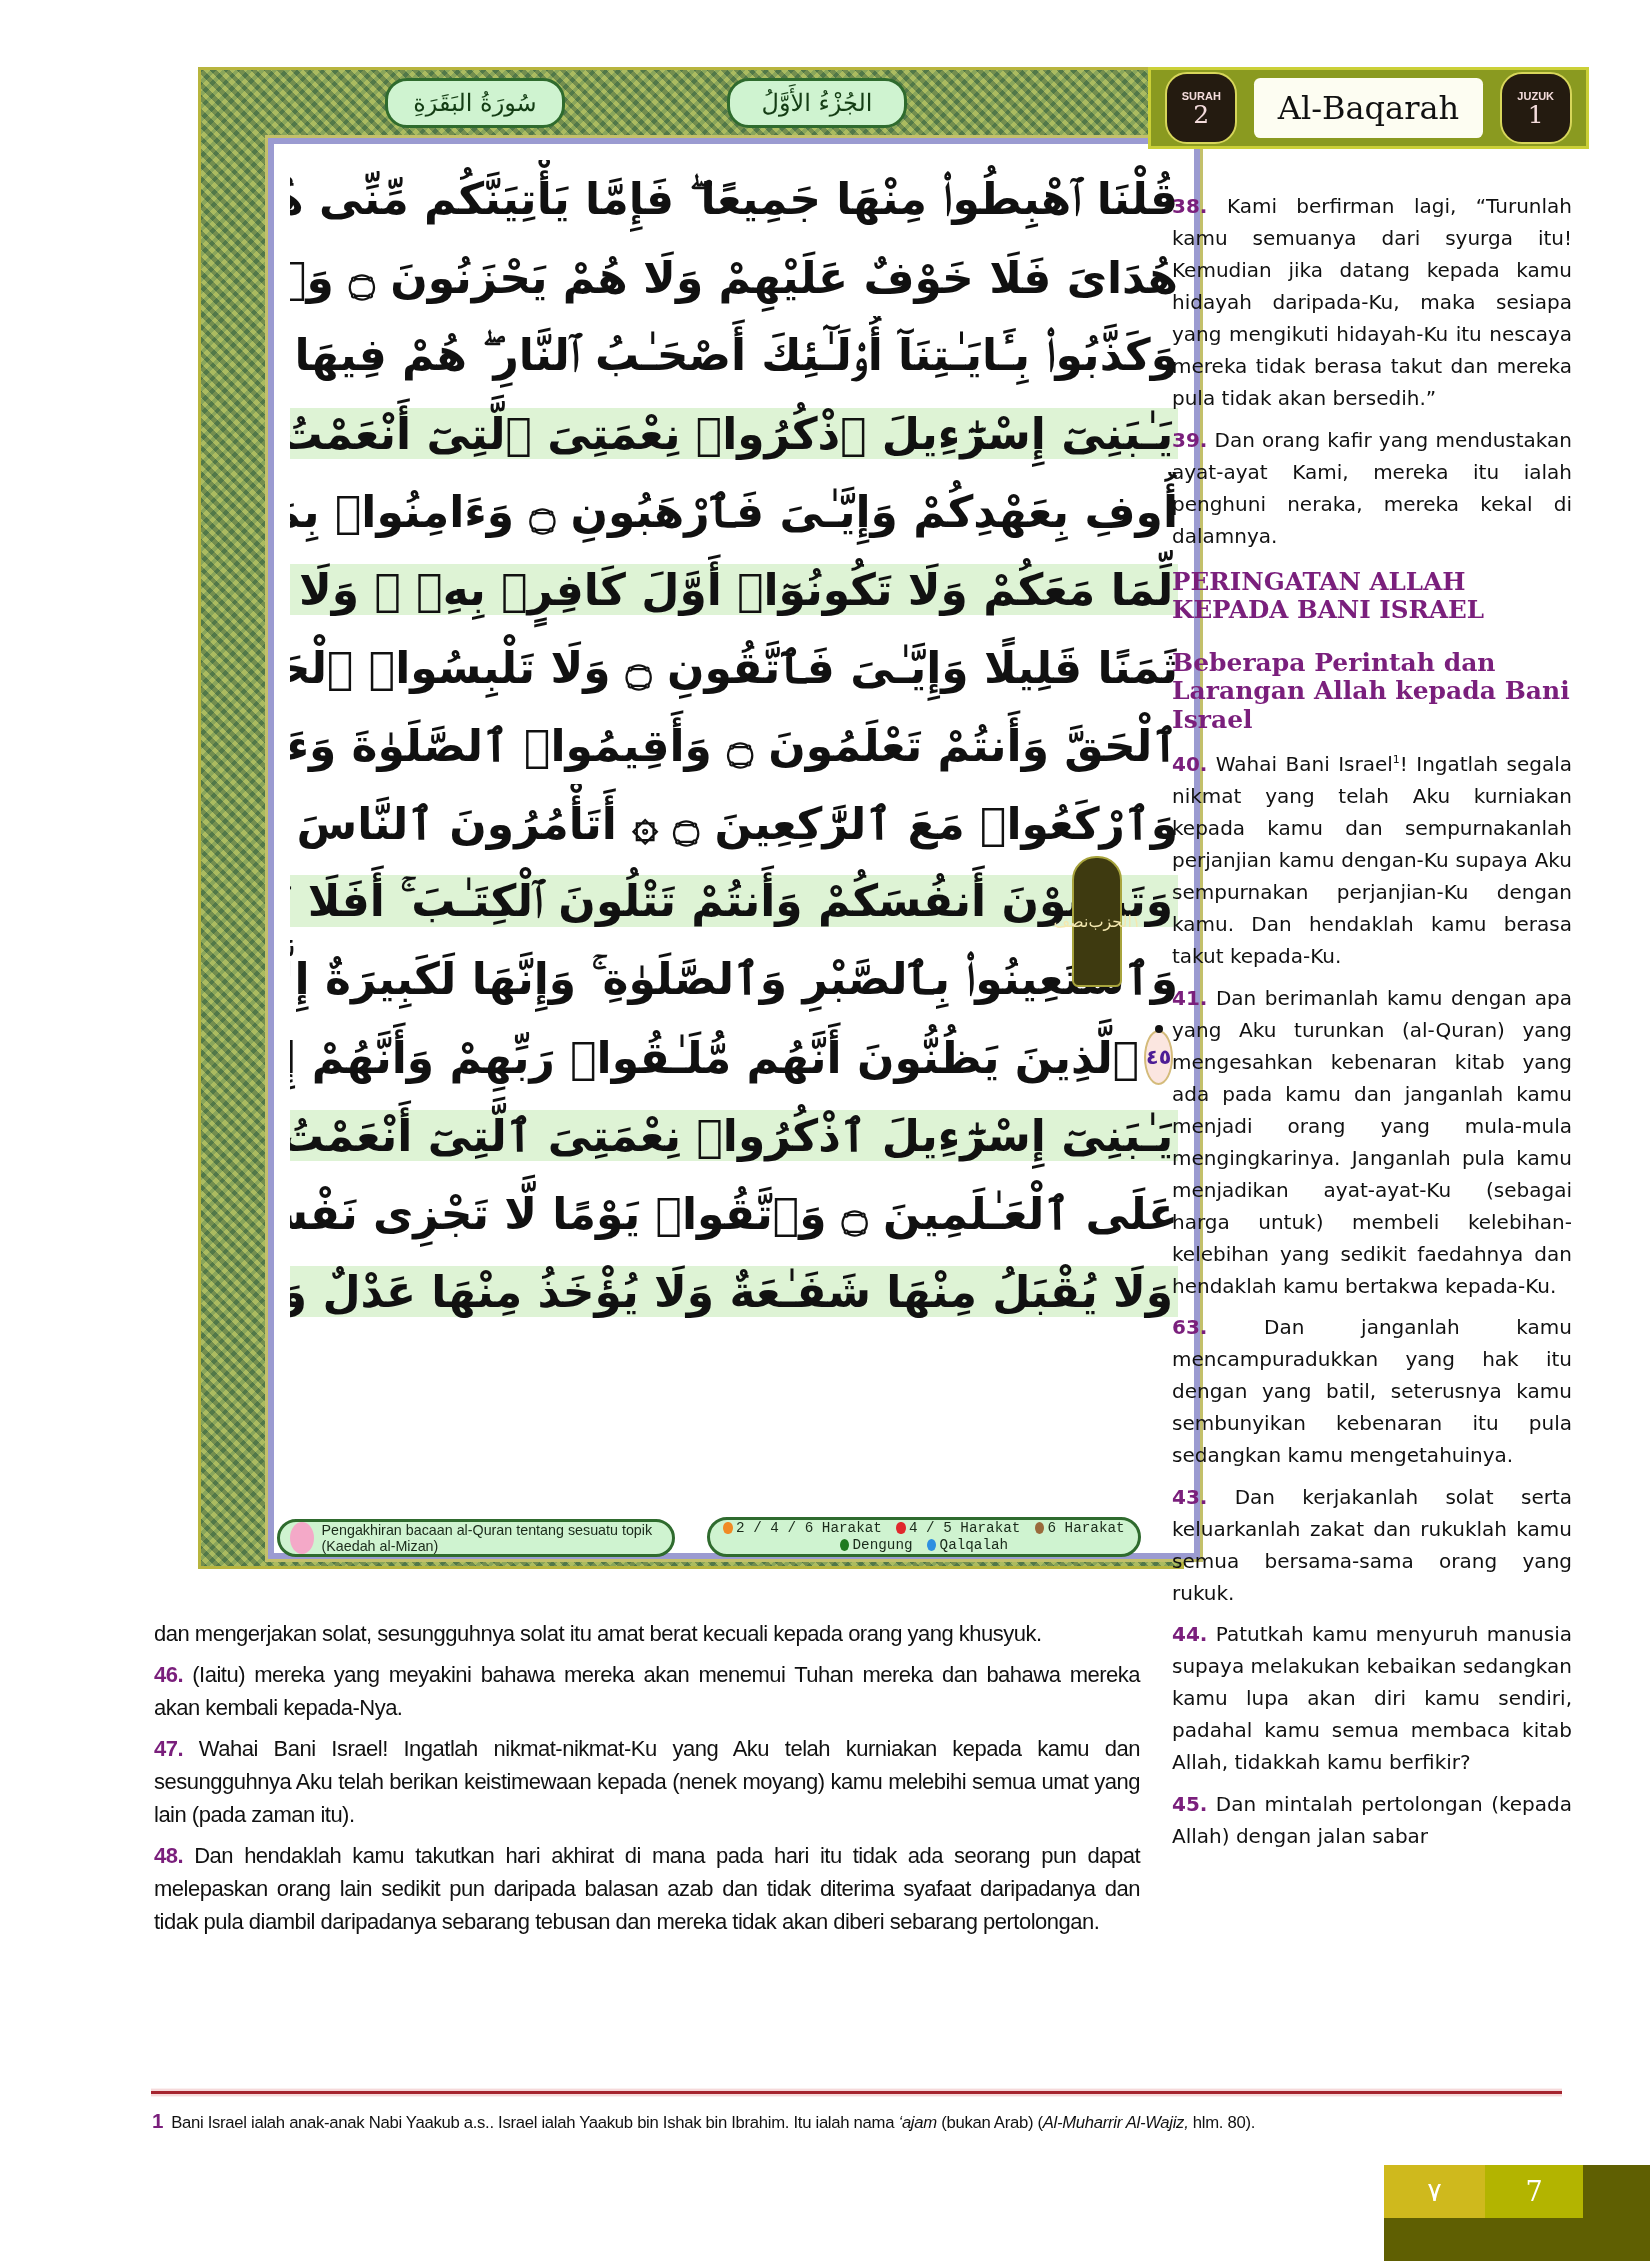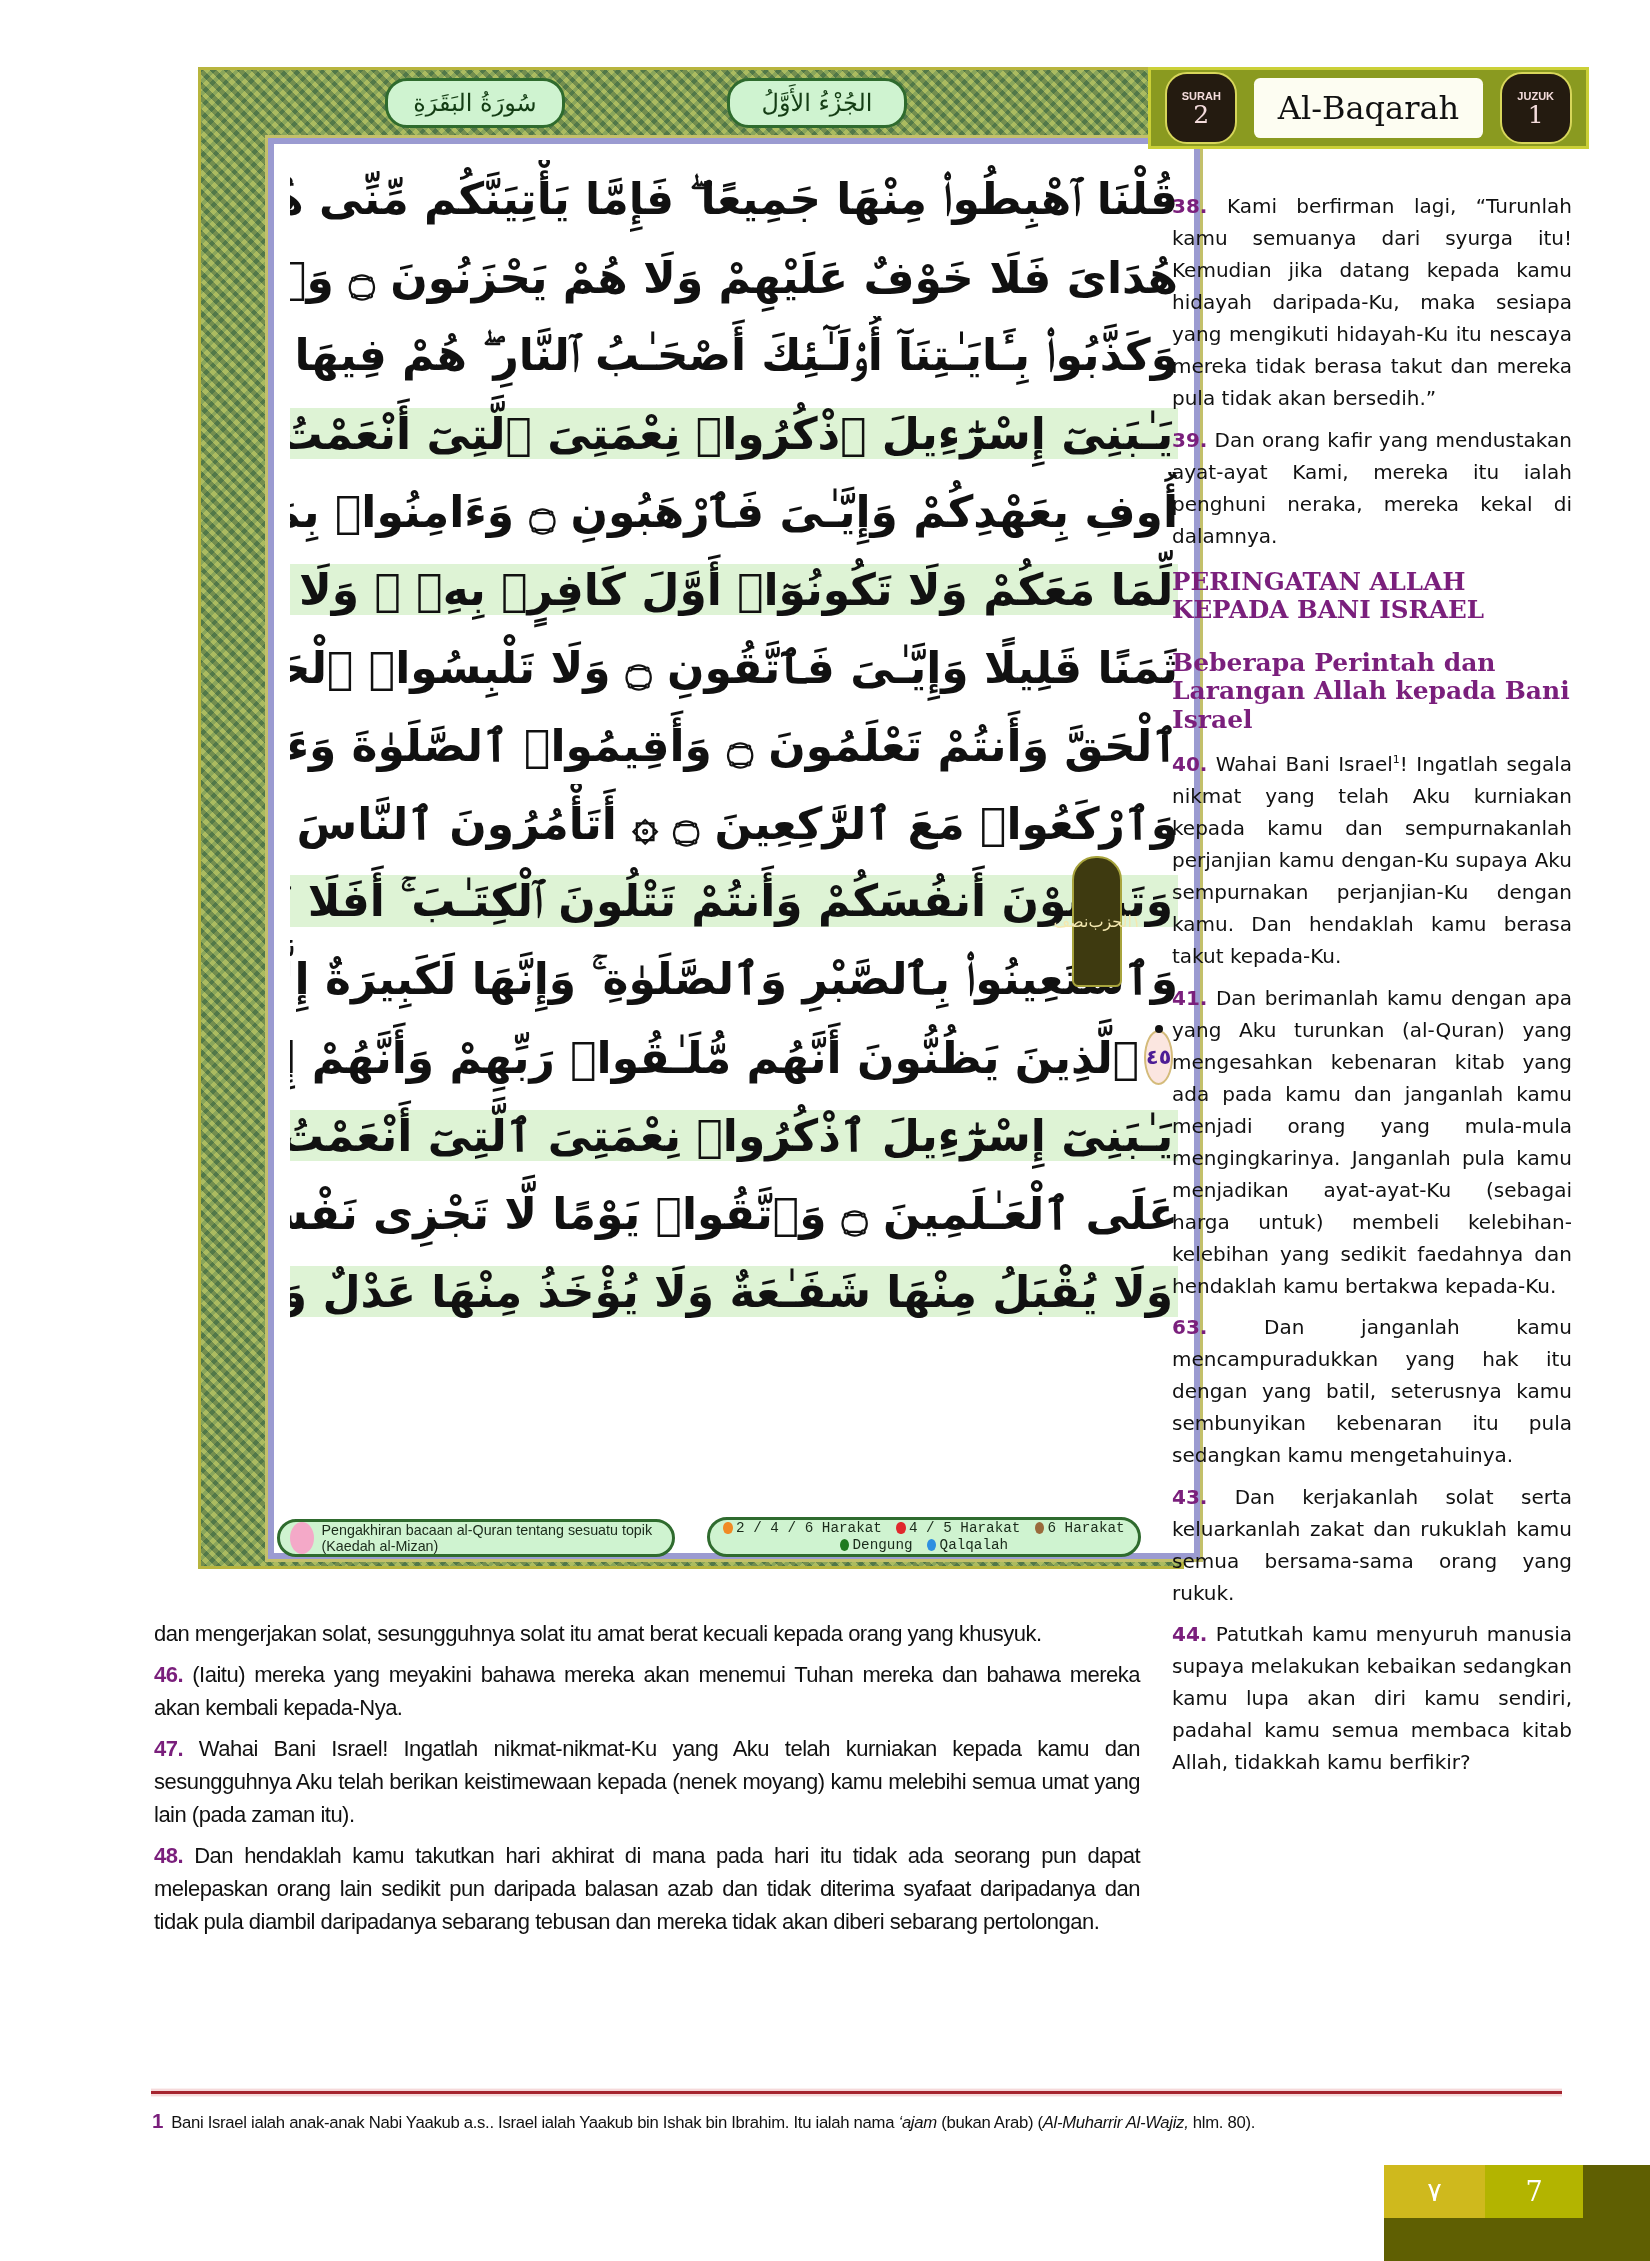--- a/index.html
+++ b/index.html
@@ -234,20 +234,21 @@
 <div class="right-col">
   <p class="tr-para"><span class="vnum">38.</span> <span>Kami berfirman lagi, “Turunlah kamu semuanya dari syurga itu! Kemudian jika datang kepada kamu hidayah daripada-Ku, maka sesiapa yang mengikuti hidayah-Ku itu nescaya mereka tidak berasa takut dan mereka pula tidak akan bersedih.”</span></p>
   <p class="tr-para"><span class="vnum">39.</span> <span>Dan orang kafir yang mendustakan ayat-ayat Kami, mereka itu ialah penghuni neraka, mereka kekal di dalamnya.</span></p>
   <div class="heading1">PERINGATAN ALLAH KEPADA BANI ISRAEL</div>
   <div class="heading2">Beberapa Perintah dan Larangan Allah kepada Bani Israel</div>
   <p class="tr-para"><span class="vnum">40.</span> <span>Wahai Bani Israel</span><sup>1</sup><span>! Ingatlah segala nikmat yang telah Aku kurniakan kepada kamu dan sempurnakanlah perjanjian kamu dengan-Ku supaya Aku sempurnakan perjanjian-Ku dengan kamu. Dan hendaklah kamu berasa takut kepada-Ku.</span></p>
   <p class="tr-para"><span class="vnum">41.</span> <span>Dan berimanlah kamu dengan apa yang Aku turunkan (al-Quran) yang mengesahkan kebenaran kitab yang ada pada kamu dan janganlah kamu menjadi orang yang mula-mula mengingkarinya. Janganlah pula kamu menjadikan ayat-ayat-Ku (sebagai harga untuk) membeli kelebihan-kelebihan yang sedikit faedahnya dan hendaklah kamu bertakwa kepada-Ku.</span></p>
   <p class="tr-para"><span class="vnum">63.</span> <span>Dan janganlah kamu mencampuradukkan yang hak itu dengan yang batil, seterusnya kamu sembunyikan kebenaran itu pula sedangkan kamu mengetahuinya.</span></p>
   <p class="tr-para"><span class="vnum">43.</span> <span>Dan kerjakanlah solat serta keluarkanlah zakat dan rukuklah kamu semua bersama-sama orang yang rukuk.</span></p>
   <p class="tr-para"><span class="vnum">44.</span> <span>Patutkah kamu menyuruh manusia supaya melakukan kebaikan sedangkan kamu lupa akan diri kamu sendiri, padahal kamu semua membaca kitab Allah, tidakkah kamu berfikir?</span></p>
+  <p class="tr-para"><span class="vnum">45.</span> <span>Dan mintalah pertolongan (kepada Allah) dengan jalan sabar</span></p>
 </div>
 
 <div class="left-col">
   <p class="tr-para">dan mengerjakan solat, sesungguhnya solat itu amat berat kecuali kepada orang yang khusyuk.</p>
   <p class="tr-para"><span class="vnum">46.</span> <span>(Iaitu) mereka yang meyakini bahawa mereka akan menemui Tuhan mereka dan bahawa mereka akan kembali kepada-Nya.</span></p>
   <p class="tr-para"><span class="vnum">47.</span> <span>Wahai Bani Israel! Ingatlah nikmat-nikmat-Ku yang Aku telah kurniakan kepada kamu dan sesungguhnya Aku telah berikan keistimewaan kepada (nenek moyang) kamu melebihi semua umat yang lain (pada zaman itu).</span></p>
   <p class="tr-para"><span class="vnum">48.</span> <span>Dan hendaklah kamu takutkan hari akhirat di mana pada hari itu tidak ada seorang pun dapat melepaskan orang lain sedikit pun daripada balasan azab dan tidak diterima syafaat daripadanya dan tidak pula diambil daripadanya sebarang tebusan dan mereka tidak akan diberi sebarang pertolongan.</span></p>
 </div>
 
 <div class="foot-rule"></div>

